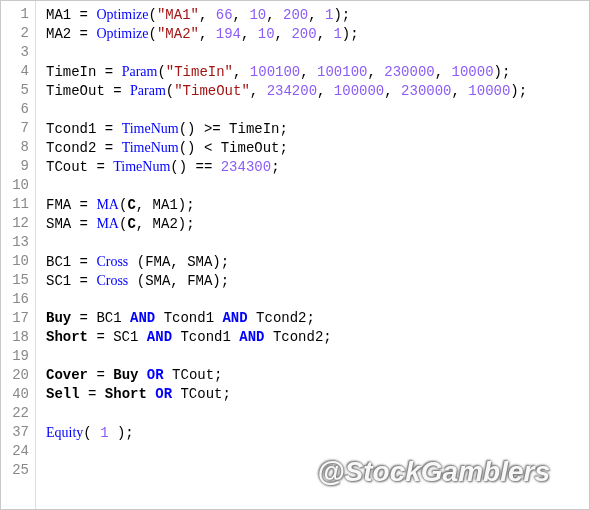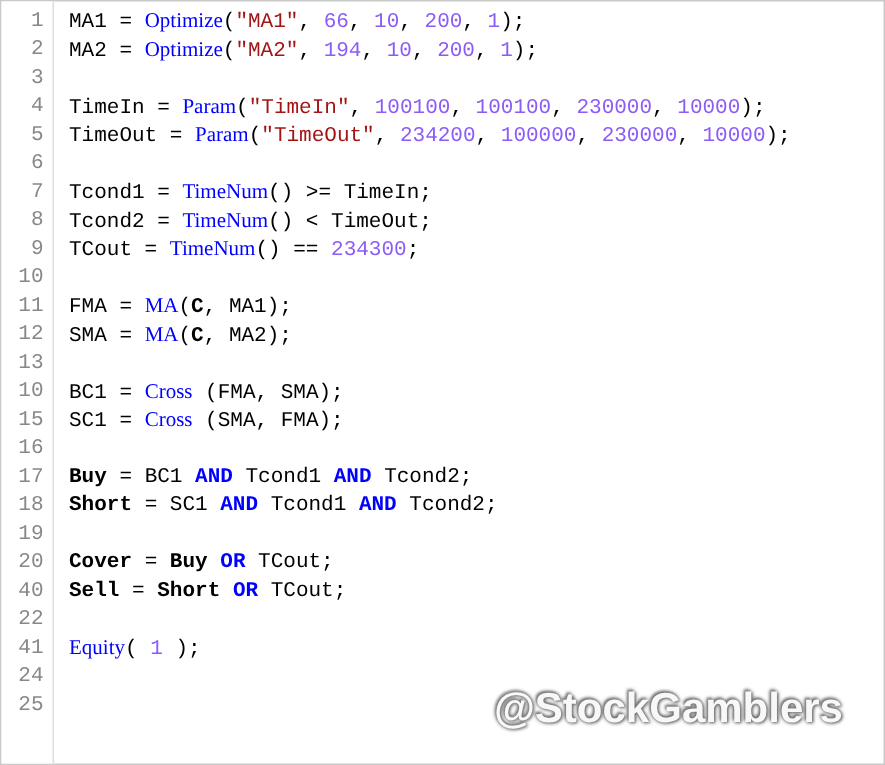--- a/index.html
+++ b/index.html
@@ -46,24 +46,25 @@
     line-height: 19px;
   }
   
   .fn  { color: #0000ff; font-family: Liberation Serif, serif; } 
   .str { color: #a31515; } 
   .num { color: #8b5cf6; } 
   .kw  { color: #0000ff; font-weight: bold; text-align: right; } 
   .bld { color: #000000; font-weight: bold; }
   .watermark {
     position: absolute;
-    right: 28px;
+    right: 40px;
     bottom: 22px;
     font-family: Arial, Helvetica, sans-serif;
     font-size: 28px;
+    font-style: italic;
     font-weight: bold;
     color: rgba(255,255,255,0.95);
     text-shadow:
       0 0 3px rgba(120,120,120,0.9),
       1px 1px 2px rgba(100,100,100,0.9),
       -1px -1px 2px rgba(100,100,100,0.9);
     pointer-events: none;
     user-select: none;
   }
 </style>
@@ -87,20 +88,20 @@
       <div class="gline">13</div>
       <div class="gline">10</div>
       <div class="gline">15</div>
       <div class="gline">16</div>
       <div class="gline">17</div>
       <div class="gline">18</div>
       <div class="gline">19</div>
       <div class="gline">20</div>
       <div class="gline">40</div>
       <div class="gline">22</div>
-      <div class="gline">41</div>
+      <div class="gline">37</div>
       <div class="gline">24</div>
       <div class="gline">25</div>
     </div>
   <div class="code" id="code"><div class="line"><span>MA1 = </span><span class="fn">Optimize</span><span>(</span><span class="str">"MA1"</span><span>, </span><span class="num">66</span><span>, </span><span class="num">10</span><span>, </span><span class="num">200</span><span>, </span><span class="num">1</span><span>);</span></div><div class="line"><span>MA2 = </span><span class="fn">Optimize</span><span>(</span><span class="str">"MA2"</span><span>, </span><span class="num">194</span><span>, </span><span class="num">10</span><span>, </span><span class="num">200</span><span>, </span><span class="num">1</span><span>);</span></div><div class="line">&nbsp;</div><div class="line"><span>TimeIn = </span><span class="fn">Param</span><span>(</span><span class="str">"TimeIn"</span><span>, </span><span class="num">100100</span><span>, </span><span class="num">100100</span><span>, </span><span class="num">230000</span><span>, </span><span class="num">10000</span><span>);</span></div><div class="line"><span>TimeOut = </span><span class="fn">Param</span><span>(</span><span class="str">"TimeOut"</span><span>, </span><span class="num">234200</span><span>, </span><span class="num">100000</span><span>, </span><span class="num">230000</span><span>, </span><span class="num">10000</span><span>);</span></div><div class="line">&nbsp;</div><div class="line"><span>Tcond1 = </span><span class="fn">TimeNum</span><span>() &gt;= TimeIn;</span></div><div class="line"><span>Tcond2 = </span><span class="fn">TimeNum</span><span>() &lt; TimeOut;</span></div><div class="line"><span>TCout = </span><span class="fn">TimeNum</span><span>() == </span><span class="num">234300</span><span>;</span></div><div class="line">&nbsp;</div><div class="line"><span>FMA = </span><span class="fn">MA</span><span>(</span><span class="bld">C</span><span>, MA1);</span></div><div class="line"><span>SMA = </span><span class="fn">MA</span><span>(</span><span class="bld">C</span><span>, MA2);</span></div><div class="line">&nbsp;</div><div class="line"><span>BC1 = </span><span class="fn">Cross</span><span> (FMA, SMA);</span></div><div class="line"><span>SC1 = </span><span class="fn">Cross</span><span> (SMA, FMA);</span></div><div class="line">&nbsp;</div><div class="line"><span class="bld">Buy</span><span> = BC1 </span><span class="kw">AND</span><span> Tcond1 </span><span class="kw">AND</span><span> Tcond2;</span></div><div class="line"><span class="bld">Short</span><span> = SC1 </span><span class="kw">AND</span><span> Tcond1 </span><span class="kw">AND</span><span> Tcond2;</span></div><div class="line">&nbsp;</div><div class="line"><span class="bld">Cover</span><span> = </span><span class="bld">Buy</span><span> </span><span class="kw">OR</span><span> TCout;</span></div><div class="line"><span class="bld">Sell</span><span> = </span><span class="bld">Short</span><span> </span><span class="kw">OR</span><span> TCout;</span></div><div class="line">&nbsp;</div><div class="line"><span class="fn">Equity</span><span>( </span><span class="num">1</span><span> );</span></div><div class="line">&nbsp;</div><div class="line">&nbsp;</div></div>
 </div>
 
 <div class="watermark">@StockGamblers</div>
 
 </body></html>

